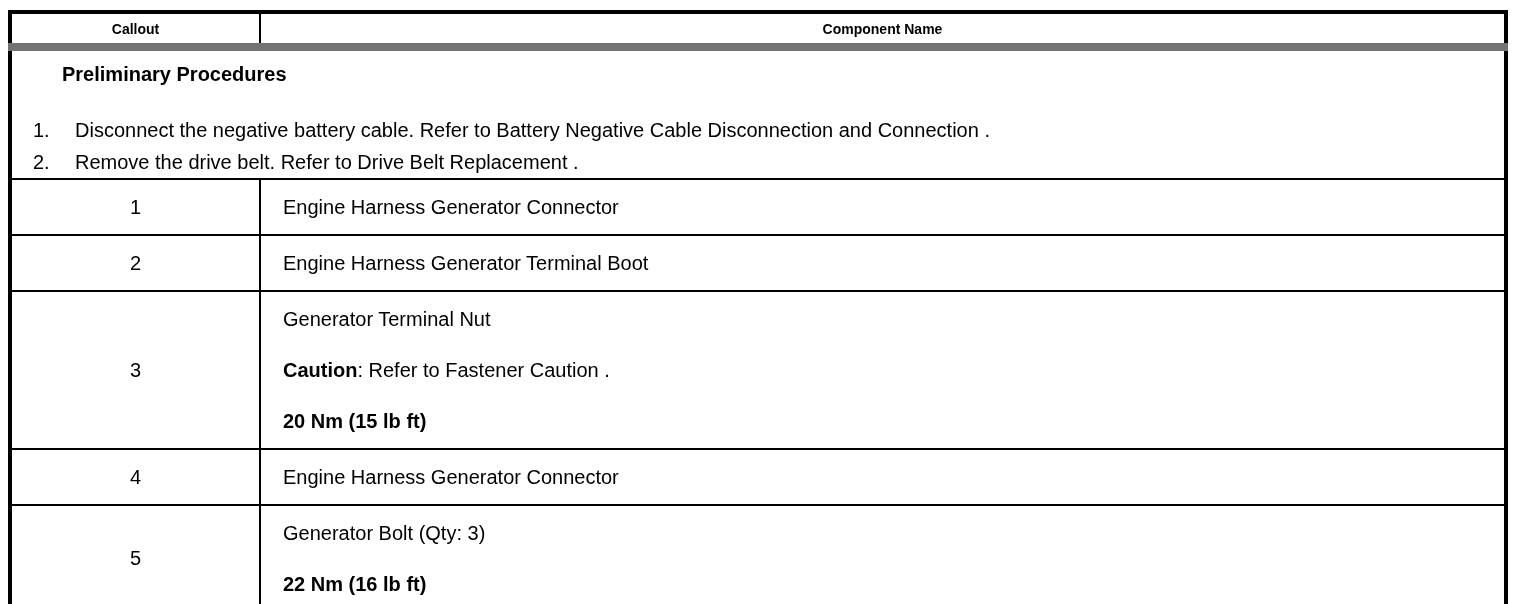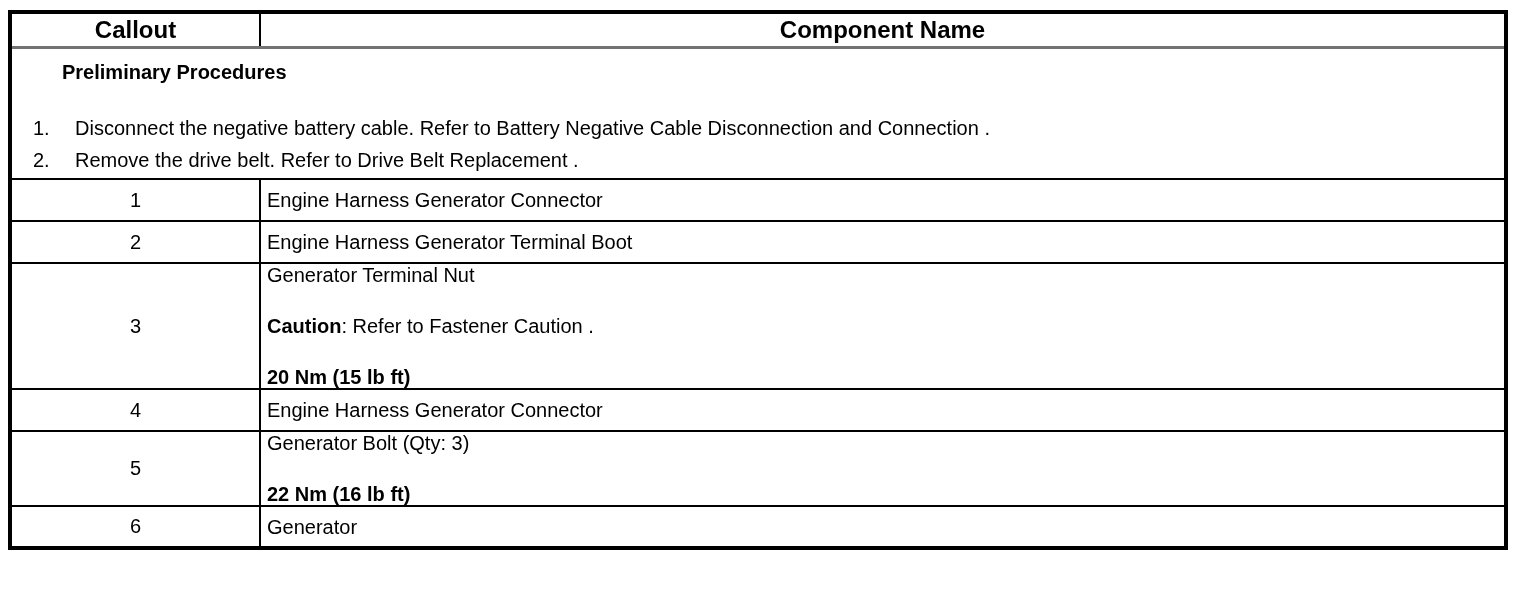--- a/index.html
+++ b/index.html
@@ -19,26 +19,26 @@
     width: 1500px;
     table-layout: fixed;
     border: 4px solid #000000;
   }
   .doc-table th, .doc-table td {
     border: 2px solid #000000;
     padding: 0;
     overflow: hidden;
   }
   .doc-table th {
-    border-bottom: 3px solid #737373;
+    border-bottom: 8px solid #737373;
     height: 35px;
     font-weight: bold;
     text-align: center;
     vertical-align: middle;
-    font-size: 24px;
+    font-size: 14px;
   }
   col.callout-col { width: 250px; }
 
   
   td.prelim-cell {
     height: 132px;
     vertical-align: top;
   }
   .prelim-title {
     font-weight: bold;
@@ -60,21 +60,21 @@
   
   td.callout-cell {
     text-align: center;
     vertical-align: middle;
   }
   td.component-cell {
     vertical-align: middle;
     padding-left: 6px;
   }
   td.component-cell p {
-    margin: 0;
+    margin: 16px;
     line-height: 22px;
   }
   td.component-cell p + p { margin-top: 29px; }
   tr.r-single td { height: 42px; }
   tr.r-callout3 td { height: 121px; }
   tr.r-callout5 td { height: 70px; }
   .bold { font-weight: bold; }
 </style>
 </head>
 <body>

